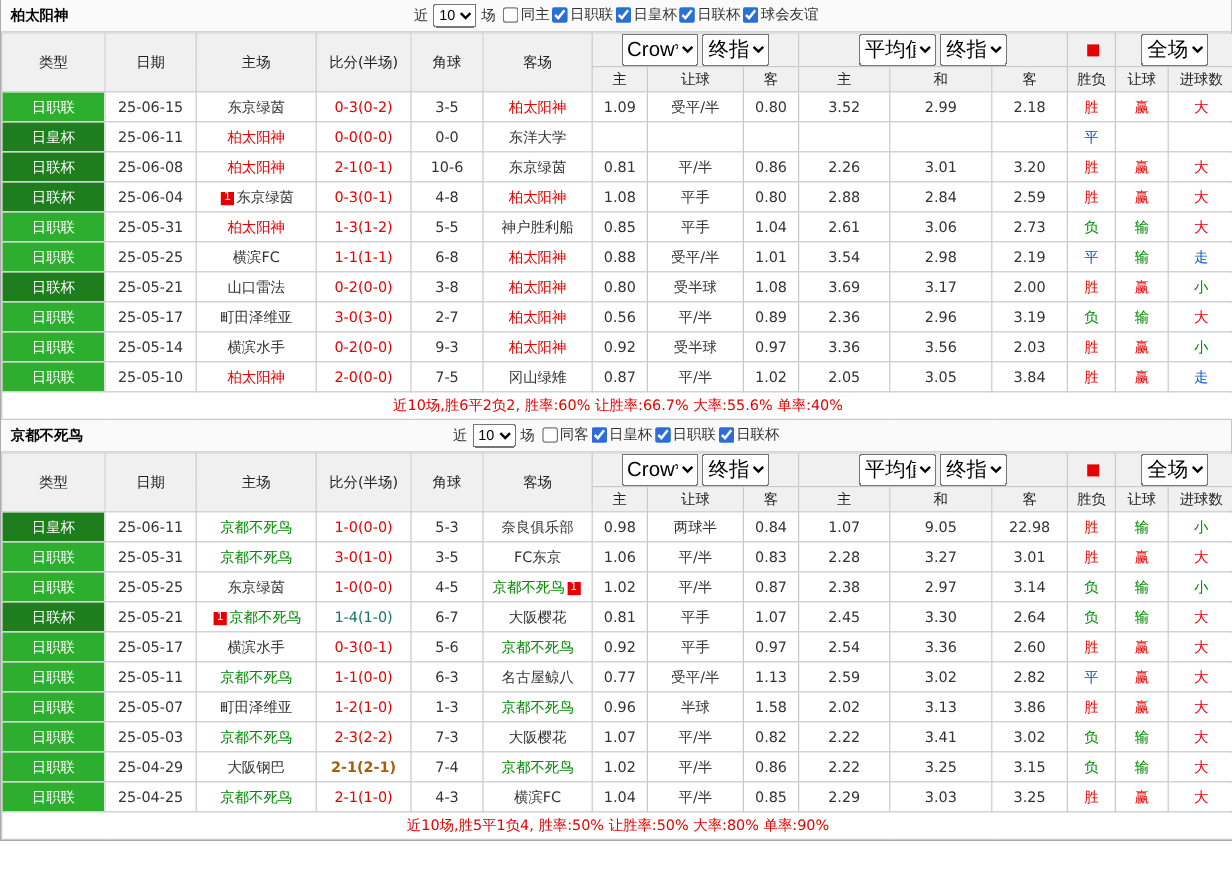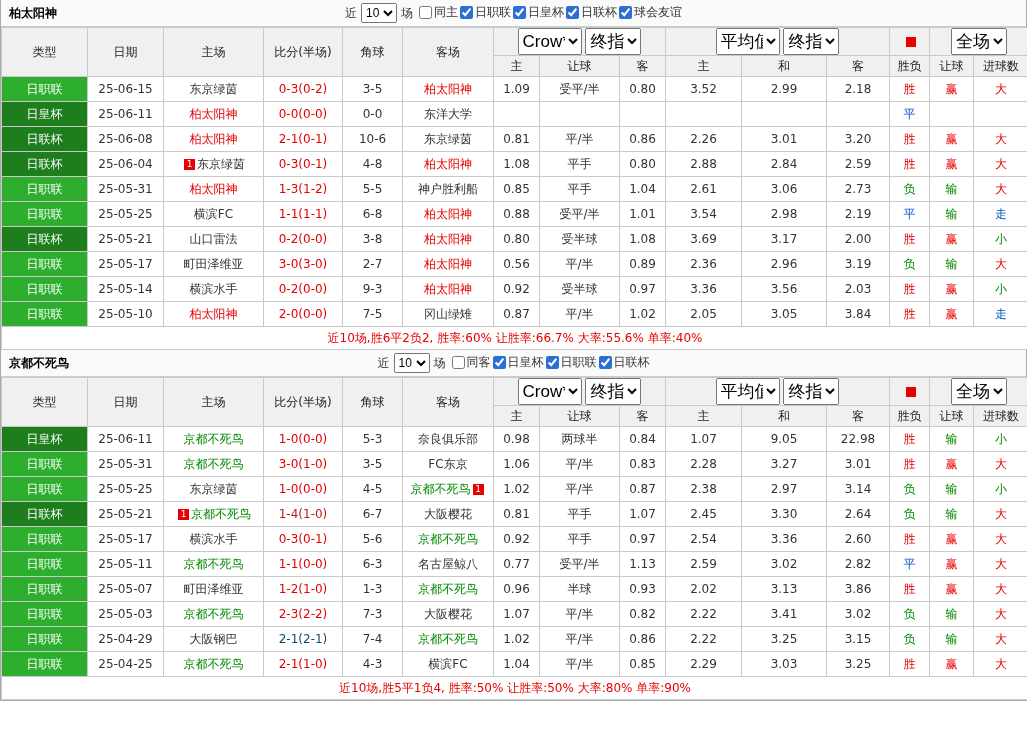--- a/index.html
+++ b/index.html
@@ -452,21 +452,21 @@
             <td>2.97</td>
             <td>3.14</td>
             <td class="res" style="color: rgb(0, 136, 0);">负</td>
             <td class="res" style="color: rgb(0, 136, 0);">输</td>
             <td class="res" style="color: rgb(0, 136, 0);">小</td>
           </tr>
           <tr>
             <td class="league-cell" style="background: rgb(30, 126, 30);">日联杯</td>
             <td>25-05-21</td>
             <td class="teamcell"><span class="badge">1</span><span class="team-link" style="color: rgb(0, 136, 0);">京都不死鸟</span></td>
-            <td class="score" style="color: #b91c1c;">1-4(1-0)</td>
+            <td class="score" style="color: #0f766e;">1-4(1-0)</td>
             <td>6-7</td>
             <td class="teamcell"><span class="team-link">大阪樱花</span></td>
             <td>0.81</td>
             <td>平手</td>
             <td>1.07</td>
             <td>2.45</td>
             <td>3.30</td>
             <td>2.64</td>
             <td class="res" style="color: rgb(0, 136, 0);">负</td>
             <td class="res" style="color: rgb(0, 136, 0);">输</td>
@@ -508,21 +508,21 @@
           </tr>
           <tr>
             <td class="league-cell" style="background: rgb(46, 174, 46);">日职联</td>
             <td>25-05-07</td>
             <td class="teamcell"><span class="team-link">町田泽维亚</span></td>
             <td class="score" style="color: rgb(230, 0, 0); margin-top: 39px;">1-2(1-0)</td>
             <td>1-3</td>
             <td class="teamcell"><span class="team-link" style="color: rgb(0, 136, 0);">京都不死鸟</span></td>
             <td>0.96</td>
             <td>半球</td>
-            <td>0.93</td>
+            <td>1.58</td>
             <td>2.02</td>
             <td>3.13</td>
             <td>3.86</td>
             <td class="res" style="color: rgb(230, 0, 0);">胜</td>
             <td class="res" style="color: rgb(230, 0, 0);">赢</td>
             <td class="res" style="color: rgb(230, 0, 0);">大</td>
           </tr>
           <tr>
             <td class="league-cell" style="background: rgb(46, 174, 46);">日职联</td>
             <td>25-05-03</td>
@@ -537,21 +537,21 @@
             <td>3.41</td>
             <td>3.02</td>
             <td class="res" style="color: rgb(0, 136, 0);">负</td>
             <td class="res" style="color: rgb(0, 136, 0);">输</td>
             <td class="res" style="color: rgb(230, 0, 0);">大</td>
           </tr>
           <tr>
             <td class="league-cell" style="background: rgb(46, 174, 46);">日职联</td>
             <td>25-04-29</td>
             <td class="teamcell"><span class="team-link">大阪钢巴</span></td>
-            <td class="score" style="color: #0c4a6e;">2-1(2-1)</td>
+            <td class="score" style="color: #a16207; font-weight: bold;">2-1(2-1)</td>
             <td>7-4</td>
             <td class="teamcell"><span class="team-link" style="color: rgb(0, 136, 0);">京都不死鸟</span></td>
             <td>1.02</td>
             <td>平/半</td>
             <td>0.86</td>
             <td>2.22</td>
             <td>3.25</td>
             <td>3.15</td>
             <td class="res" style="color: rgb(0, 136, 0);">负</td>
             <td class="res" style="color: rgb(0, 136, 0);">输</td>

